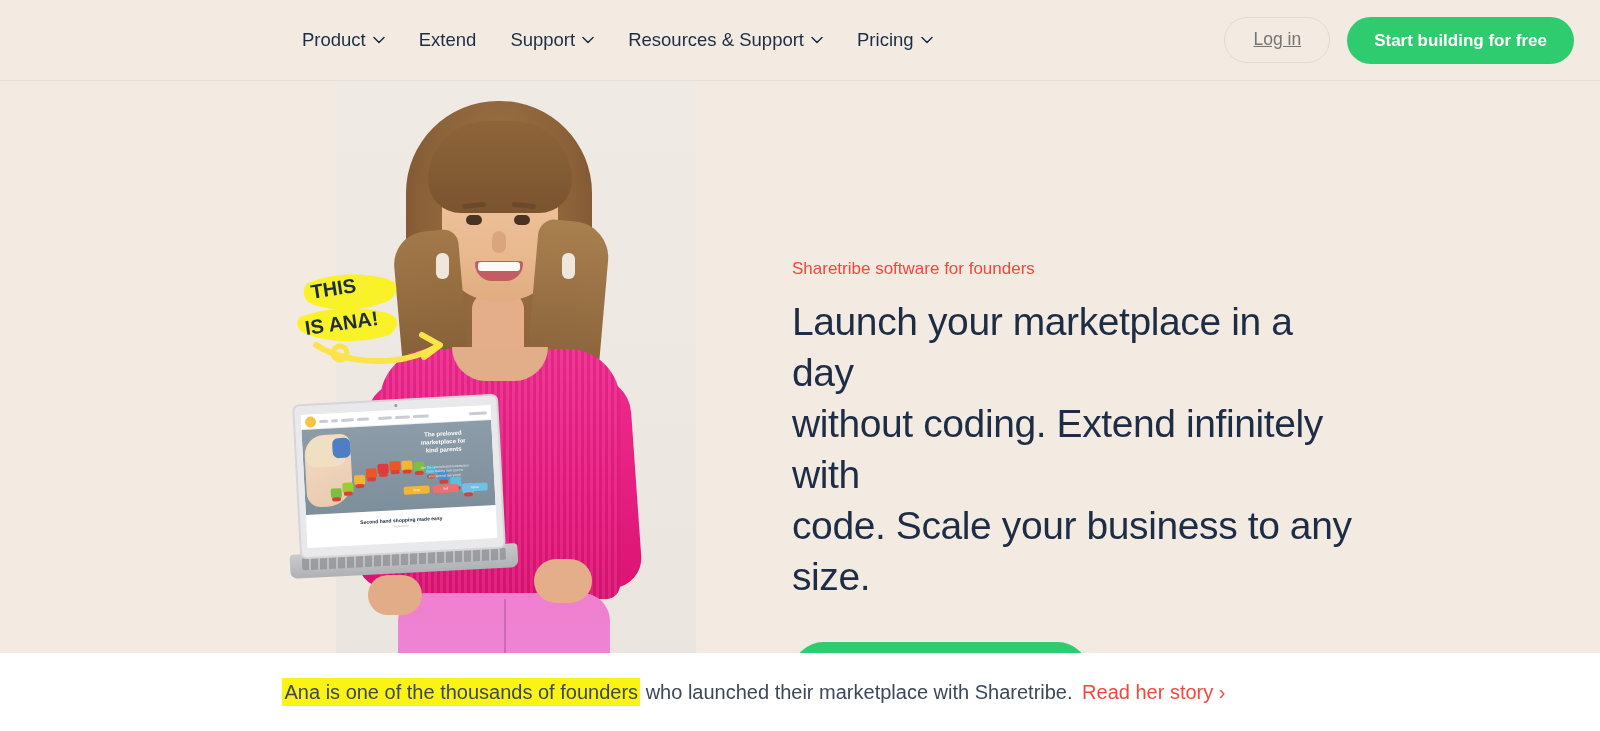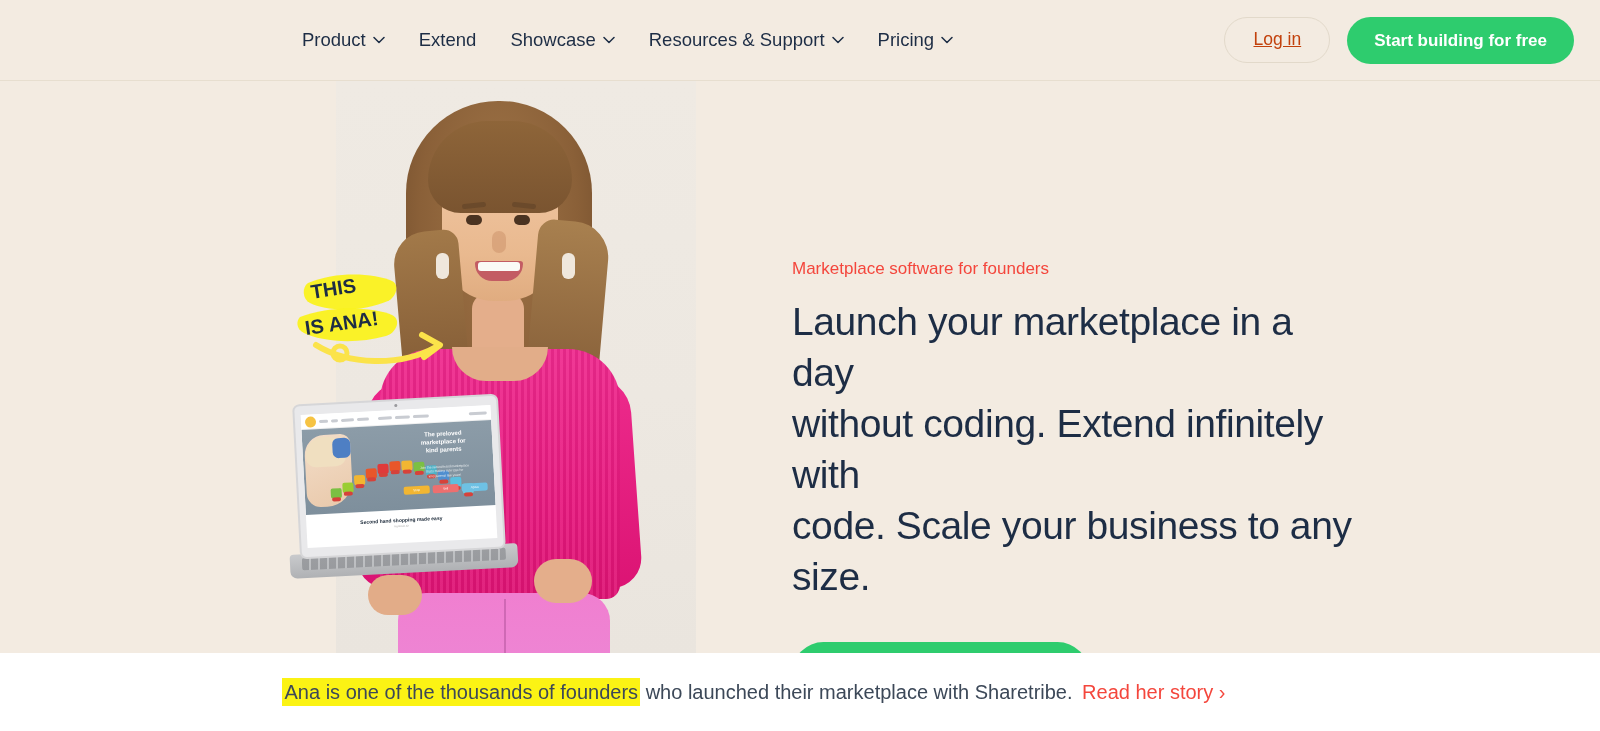--- a/index.html
+++ b/index.html
@@ -68,21 +68,21 @@
   .chev { width: 12px; height: 8px; display: block; flex: 0 0 auto; }
 
   .header-actions {
     margin-left: auto;
     display: flex;
     align-items: center;
     gap: 17px;
   }
   .btn-login {
     font-size: 17.5px;
-    color: #c2410c;
+    color: #737373;
     background: transparent;
     border: 1px solid #E2D9CA;
     border-radius: 26px;
     padding: 13px 28px;
     cursor: pointer;
     font-family: inherit;
     line-height: 1;
     text-decoration: underline;
   }
   .btn-primary {
@@ -420,21 +420,21 @@
         <span>
           <svg class="chev" viewBox="0 0 12 8">
               <path d="M1 1.5 L6 6.5 L11 1.5" fill="none" stroke="#1D2D45" stroke-width="1.5" stroke-linecap="round" stroke-linejoin="round"></path>
             </svg>
         </span>
       </div>
       <div class="nav-item">
         <span>Extend</span>
       </div>
       <div class="nav-item">
-        <span>Showcase</span>
+        <span>Support</span>
         <span>
           <svg class="chev" viewBox="0 0 12 8">
               <path d="M1 1.5 L6 6.5 L11 1.5" fill="none" stroke="#1D2D45" stroke-width="1.5" stroke-linecap="round" stroke-linejoin="round"></path>
             </svg>
         </span>
       </div>
       <div class="nav-item">
         <span>Resources &amp; Support</span>
         <span>
           <svg class="chev" viewBox="0 0 12 8">
@@ -557,21 +557,21 @@
           <text x="16" y="38" font-family="'Liberation Sans', sans-serif" font-size="20" font-weight="bold" fill="#1D2D45" transform="rotate(-9 16 38)">THIS</text>
           <text x="10" y="74" font-family="'Liberation Sans', sans-serif" font-size="20" font-weight="bold" fill="#1D2D45" transform="rotate(-8 10 74)">IS ANA!</text>
           <path d="M20 84 C52 104 104 106 140 86" fill="none" stroke="#FBE34A" stroke-width="6" stroke-linecap="round"></path>
           <path d="M126 74 L144 84 L128 96" fill="none" stroke="#FBE34A" stroke-width="6" stroke-linecap="round" stroke-linejoin="round"></path>
           <circle cx="44" cy="92" r="7" fill="none" stroke="#FBE34A" stroke-width="5"></circle>
         </svg>
       </div>
     </div>
 
     <div class="hero-copy">
-      <div class="eyebrow">Marketplace software for founders</div>
+      <div class="eyebrow">Sharetribe software for founders</div>
       <h1 class="headline">
         <span>Launch your marketplace in a day</span><br>
         <span>without coding. Extend infinitely with</span><br>
         <span>code. Scale your business to any size.</span>
       </h1>
       <button class="hero-cta">Start building for free</button>
     </div>
   </div>
 
   <div class="caption-bar">

